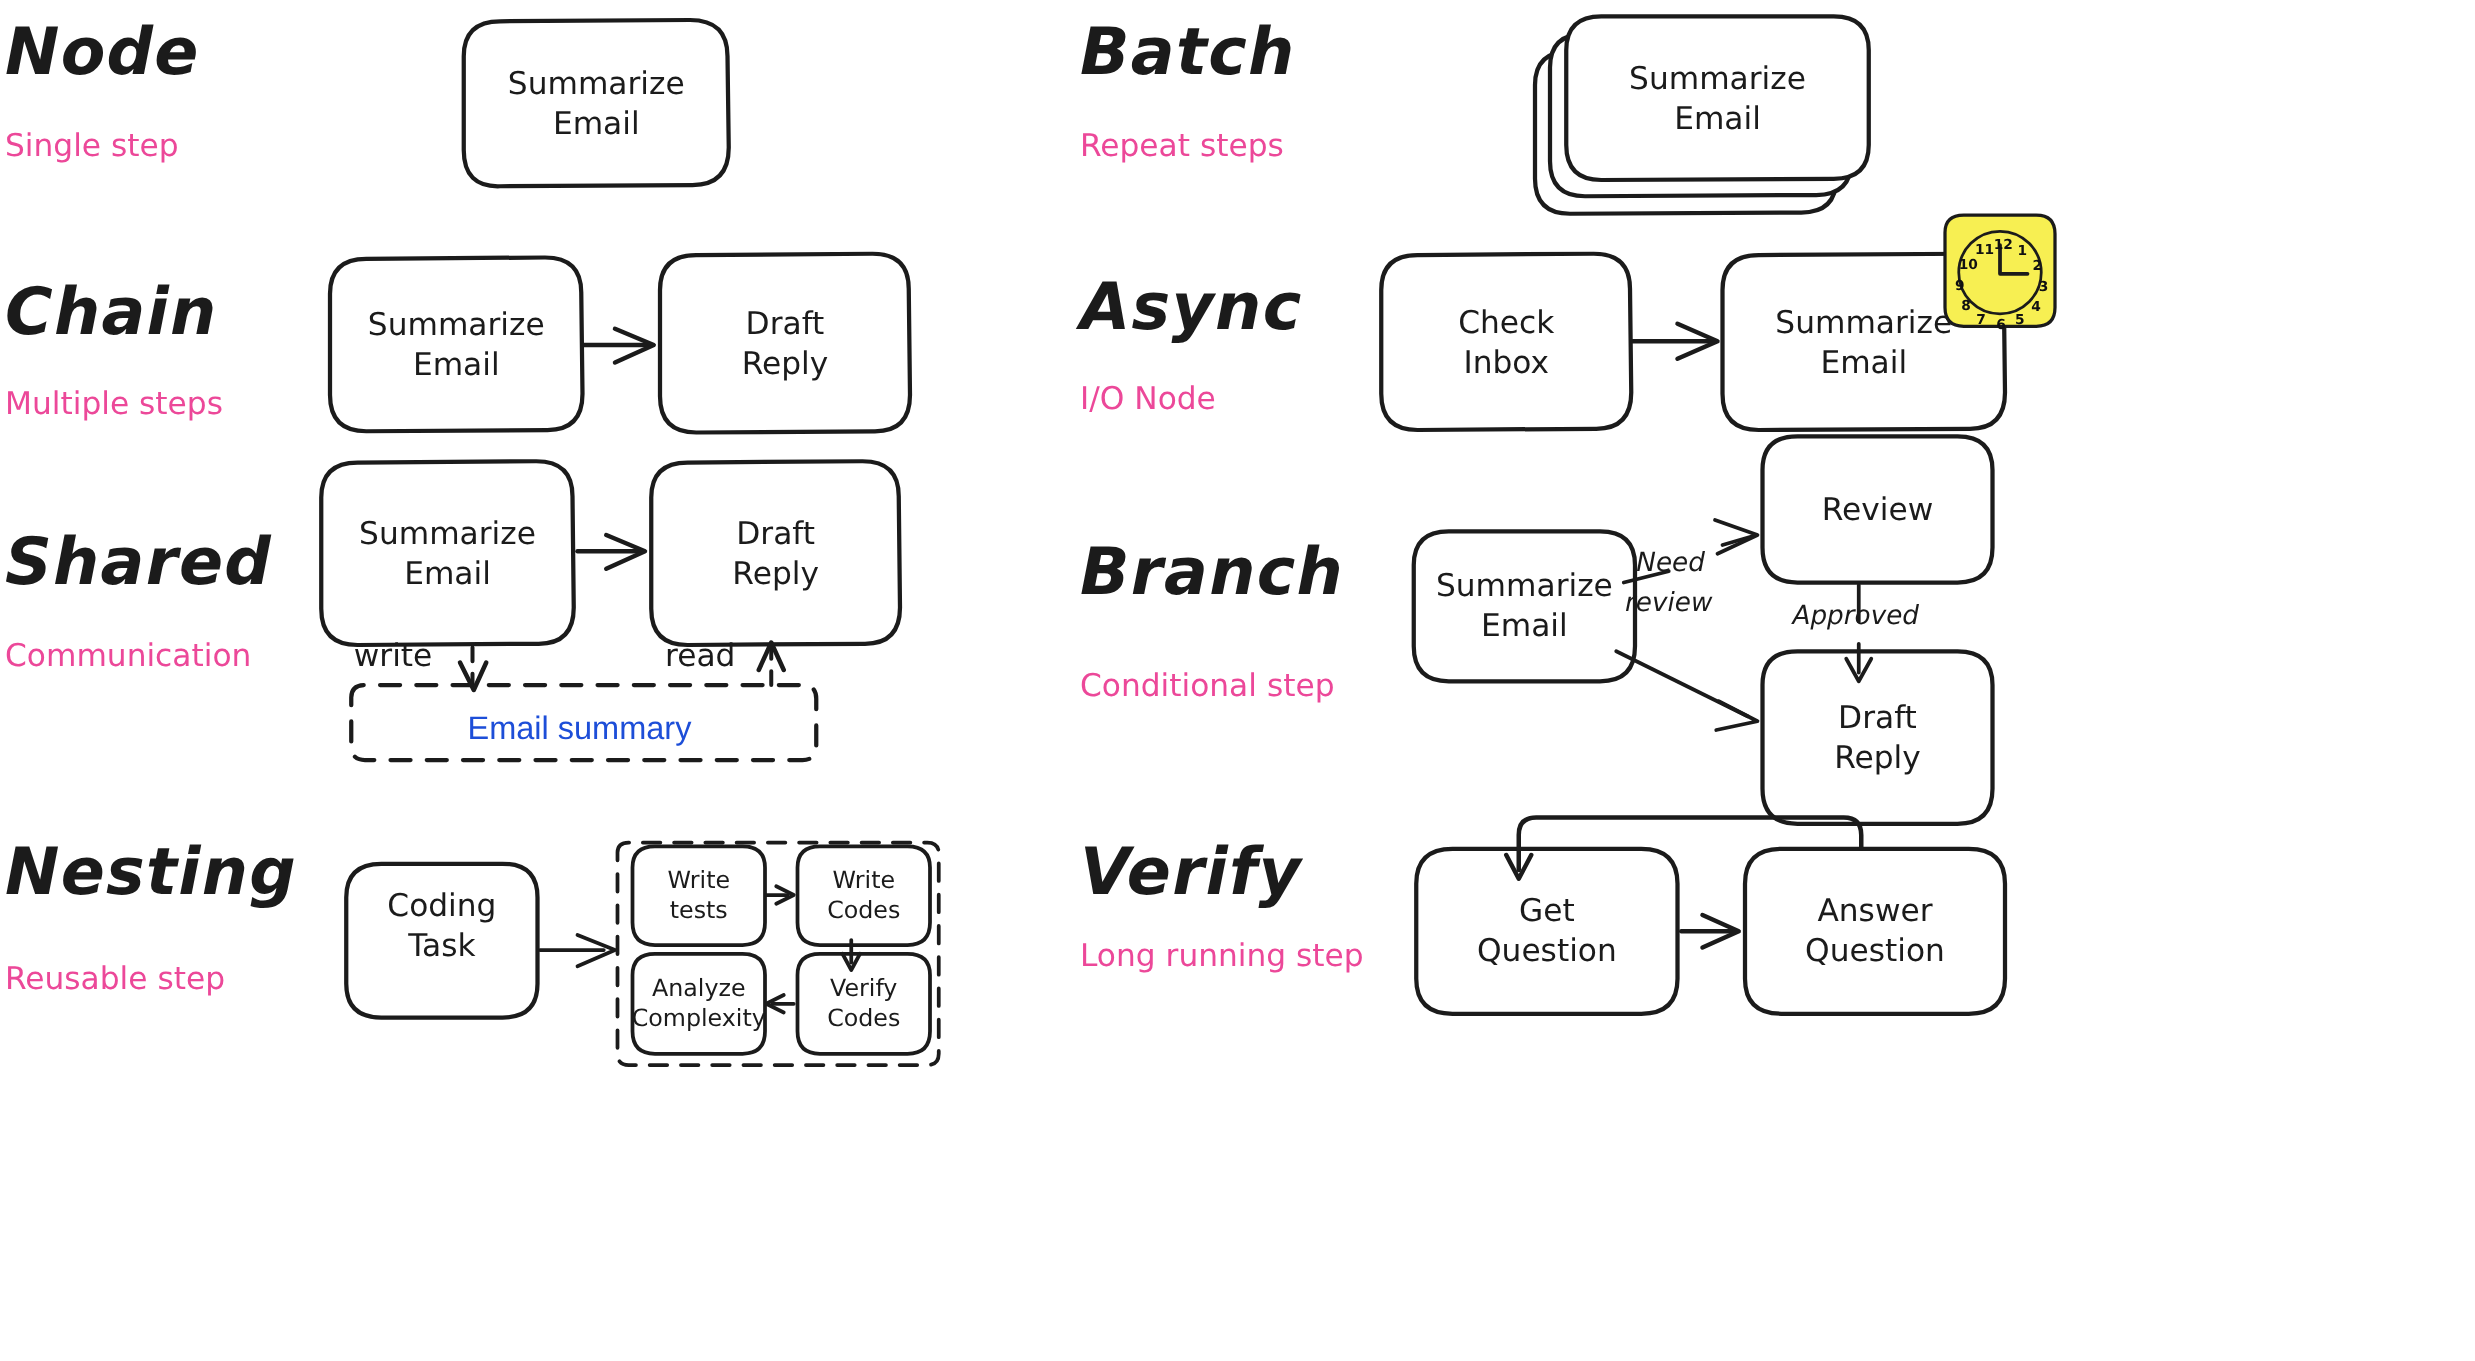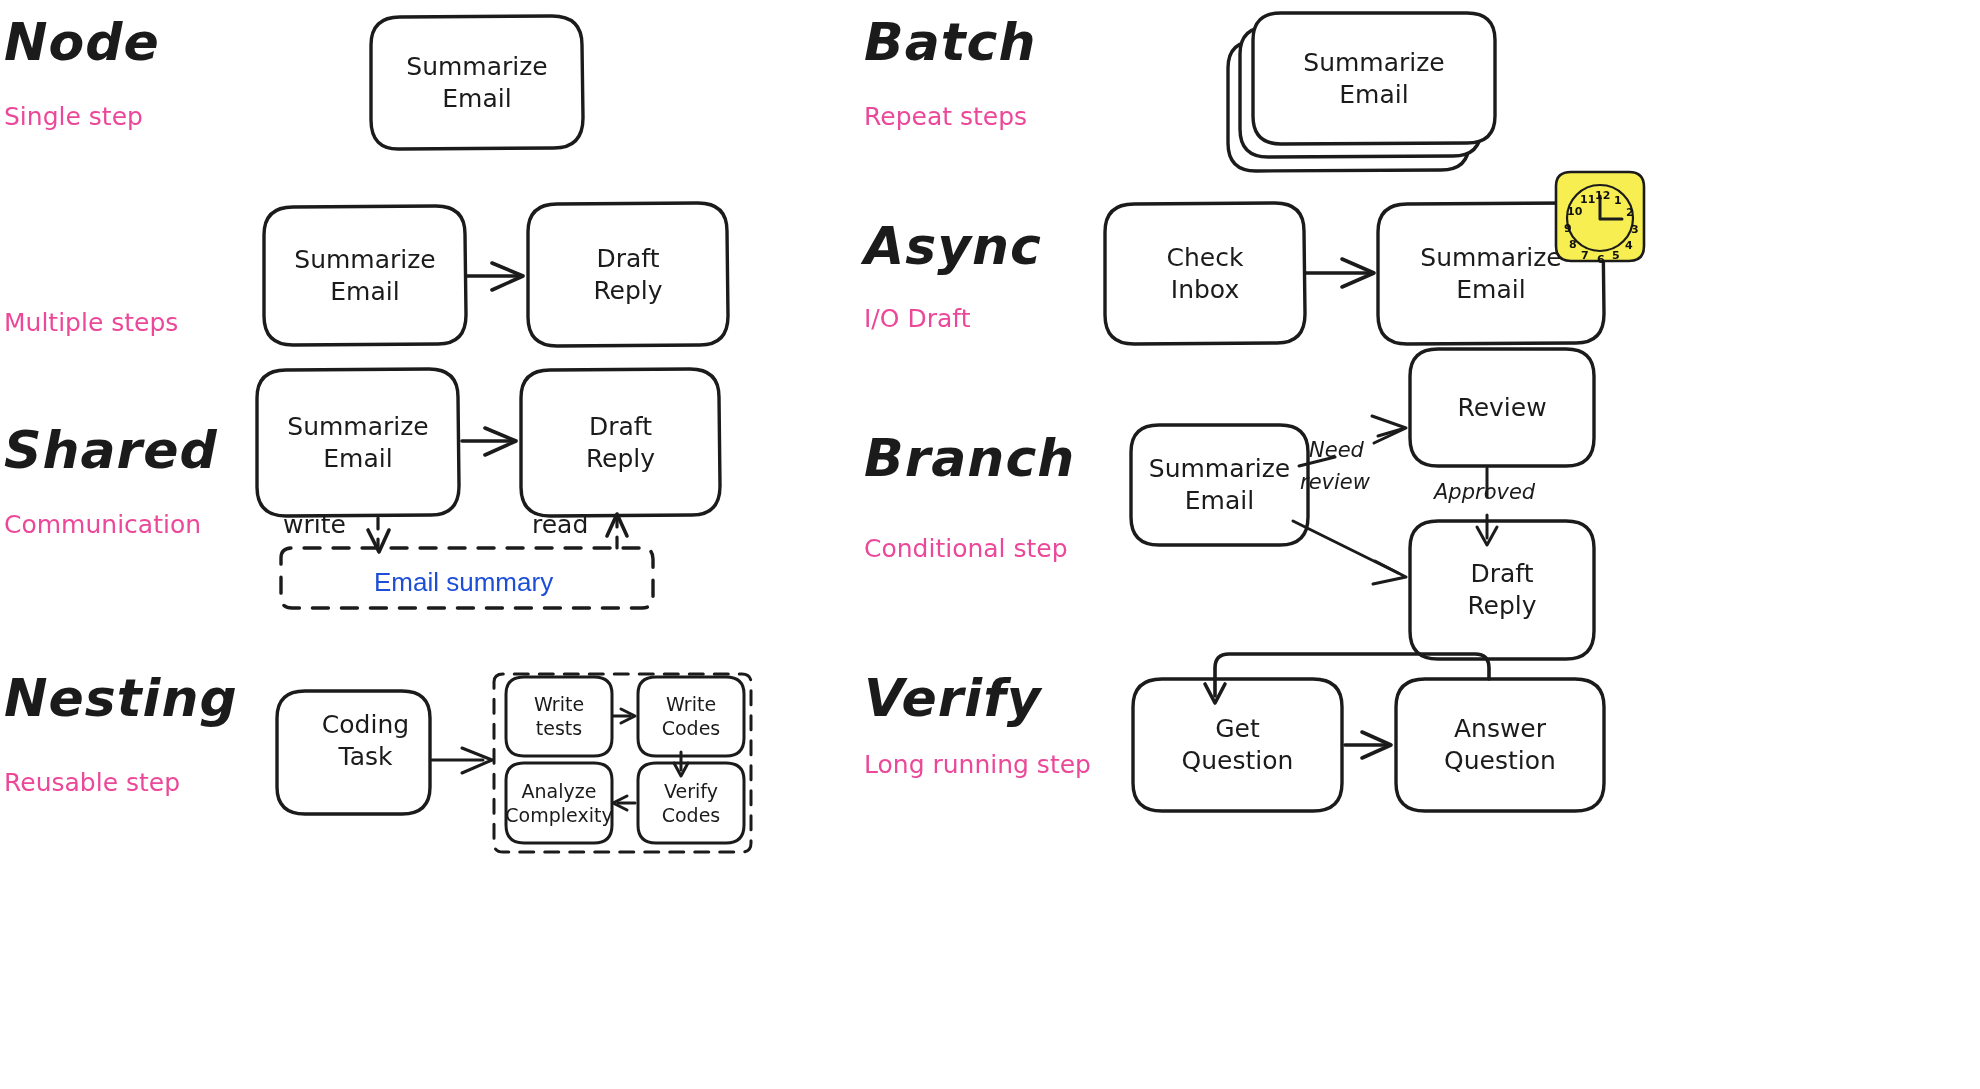--- a/index.html
+++ b/index.html
@@ -160,28 +160,29 @@
   <div class="ttl" style="left:4px;top:16px;">Node</div>
   <div class="sub" style="left:4px;top:104px;">Single step</div>
   <div class="nodetext" style="left:371px;top:17px;width:212px;height:131px;">Summarize
 Email</div>
 
   <div class="ttl" style="left:864px;top:16px;">Batch</div>
   <div class="sub" style="left:864px;top:104px;">Repeat steps</div>
   <div class="nodetext" style="left:1253px;top:13px;width:242px;height:131px;">Summarize
 Email</div>
 
+  <div class="ttl" style="left:4px;top:224px;">Chain</div>
   <div class="sub" style="left:4px;top:310px;">Multiple steps</div>
   <div class="nodetext" style="left:264px;top:206px;width:202px;height:139px;">Summarize
 Email</div>
   <div class="nodetext" style="left:528px;top:203px;width:200px;height:143px;">Draft
 Reply</div>
 
   <div class="ttl" style="left:864px;top:220px;">Async</div>
-  <div class="sub" style="left:864px;top:306px;">I/O Draft</div>
+  <div class="sub" style="left:864px;top:306px;">I/O Node</div>
   <div class="nodetext" style="left:1105px;top:203px;width:200px;height:141px;">Check
 Inbox</div>
   <div class="nodetext" style="left:1378px;top:203px;width:226px;height:141px;">Summarize
 Email</div>
 
   <div class="clockwrap" style="left:1556px;top:174px;width:88px;height:88px;">
     <div class="clocknum" style="left:39px;top:16px;">12</div>
     <div class="clocknum" style="left:58px;top:21px;">1</div>
     <div class="clocknum" style="left:70px;top:33px;">2</div>
     <div class="clocknum" style="left:75px;top:50px;">3</div>
@@ -211,21 +212,21 @@
 Email</div>
   <div class="nodetext" style="left:1410px;top:349px;width:184px;height:117px;">Review</div>
   <div class="nodetext" style="left:1410px;top:521px;width:184px;height:138px;">Draft
 Reply</div>
   <div class="edgelbl it" style="left:1309px;top:440px;">Need</div>
   <div class="edgelbl it" style="left:1300px;top:472px;">review</div>
   <div class="edgelbl it" style="left:1434px;top:482px;">Approved</div>
 
   <div class="ttl" style="left:4px;top:672px;">Nesting</div>
   <div class="sub" style="left:4px;top:770px;">Reusable step</div>
-  <div class="nodetext" style="left:277px;top:691px;width:153px;height:100px;margin-left:12px;">Coding
+  <div class="nodetext" style="left:277px;top:691px;width:153px;height:100px;">Coding
 Task</div>
   <div class="nodetext sm" style="left:506px;top:677px;width:106px;height:79px;">Write
 tests</div>
   <div class="nodetext sm" style="left:638px;top:677px;width:106px;height:79px;">Write
 Codes</div>
   <div class="nodetext sm" style="left:638px;top:763px;width:106px;height:81px;">Verify
 Codes</div>
   <div class="nodetext sm" style="left:502px;top:763px;width:114px;height:81px;font-size:19px;">Analyze
 Complexity</div>
 

